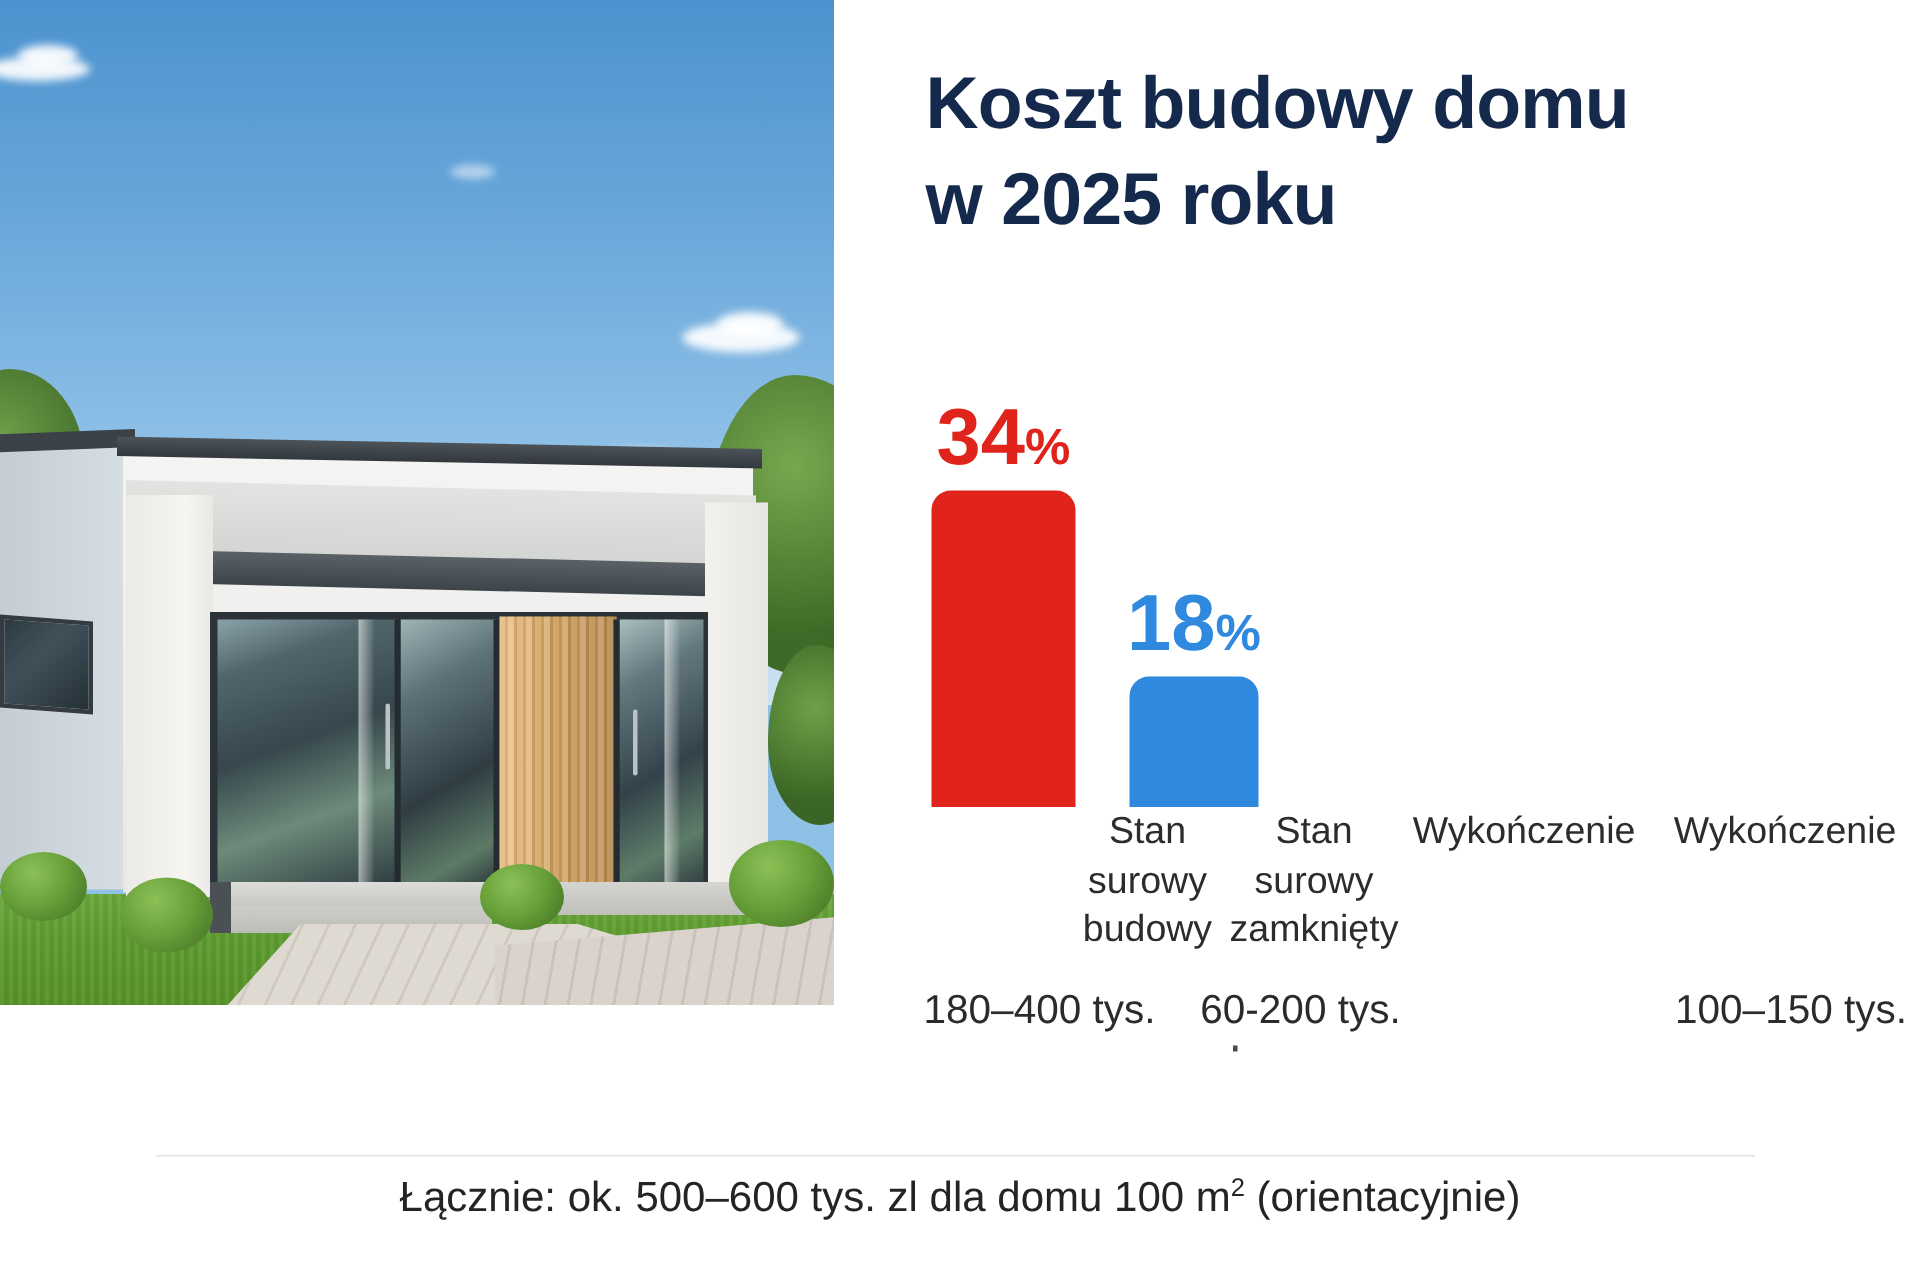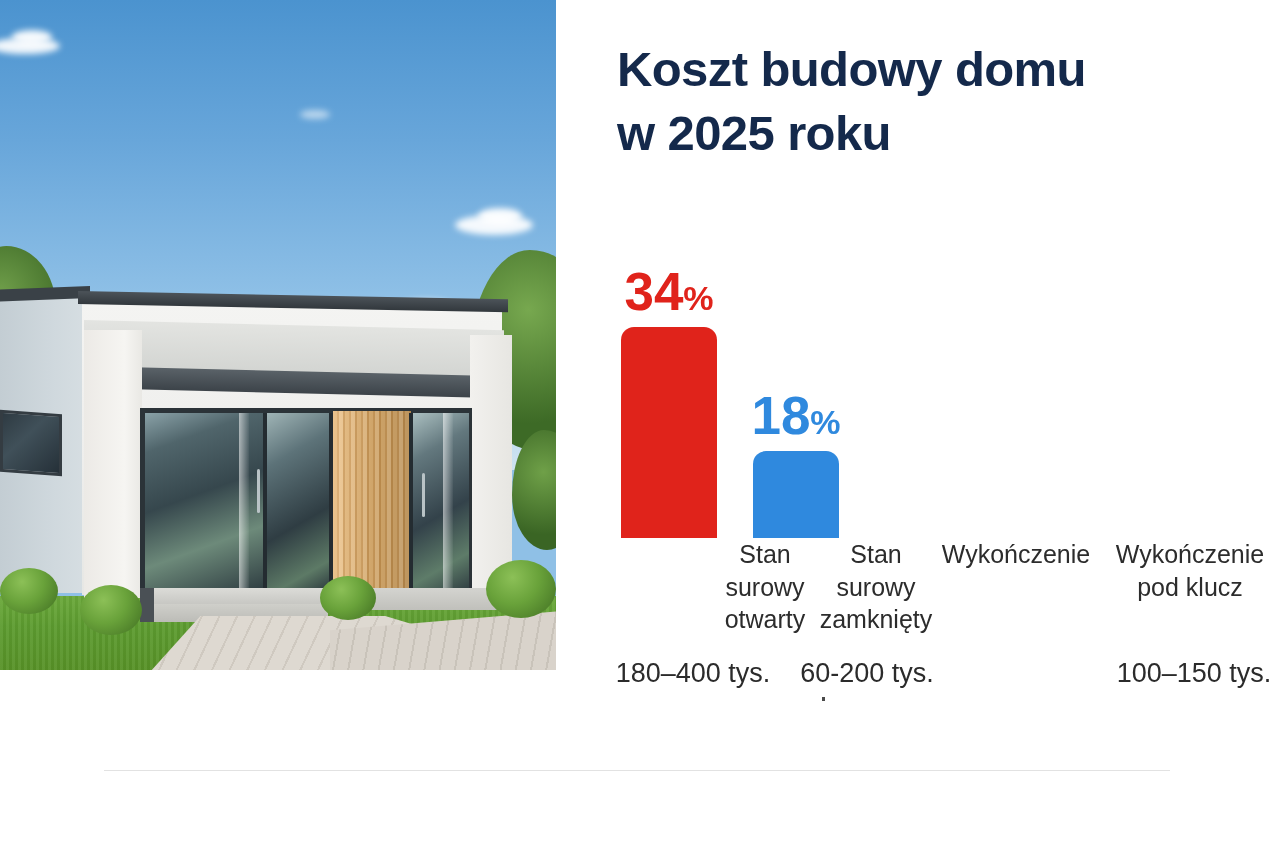--- a/index.html
+++ b/index.html
@@ -384,38 +384,40 @@
       <div class="col" style="left: 153px; width: 86px;">
         <div class="pct" style="color: rgb(47, 137, 222);"><span class="num">18</span><span class="sym">%</span></div>
         <div class="bar" style="height: 87px; width: 100%; background: rgb(47, 137, 222);"></div>
       </div>
     </div>
 
   <div id="cat-labels">
       <div class="cat" style="left: 90px; width: 150px;">
         <div>Stan</div>
         <div>surowy</div>
-        <div>otwarty</div>
+        <div>budowy</div>
       </div>
       <div class="cat" style="left: 213px; width: 126px;">
         <div>Stan</div>
         <div>surowy</div>
         <div>zamknięty</div>
       </div>
       <div class="cat" style="left: 322px; width: 188px;">
         <div>Wykończenie</div>
       </div>
       <div class="cat" style="left: 508px; width: 164px;">
         <div>Wykończenie</div>
-        <div>pod klucz</div>
       </div>
     </div>
 
   <div id="price-row">
       <div class="price" style="left: 0px; width: 186px;">180–400 tys.</div>
       <div class="price" style="left: 186px; width: 162px;">60-200 tys.</div>
       <div class="price" style="left: 516px; width: 156px;">100–150 tys.</div>
     </div>
   <div id="stray-dot"></div>
 
   <div id="divider"></div>
+  <div id="footer">
+    <span>Łącznie: ok. 500–600 tys. zl dla domu 100 m</span><sup>2</sup><span> (orientacyjnie)</span>
+  </div>
 
 </div>
 
 </body></html>

